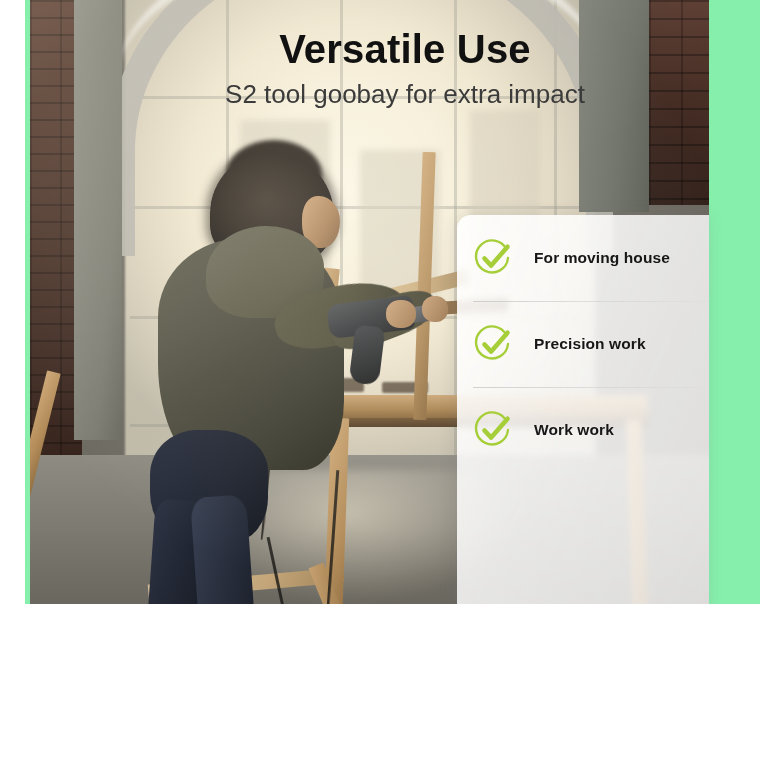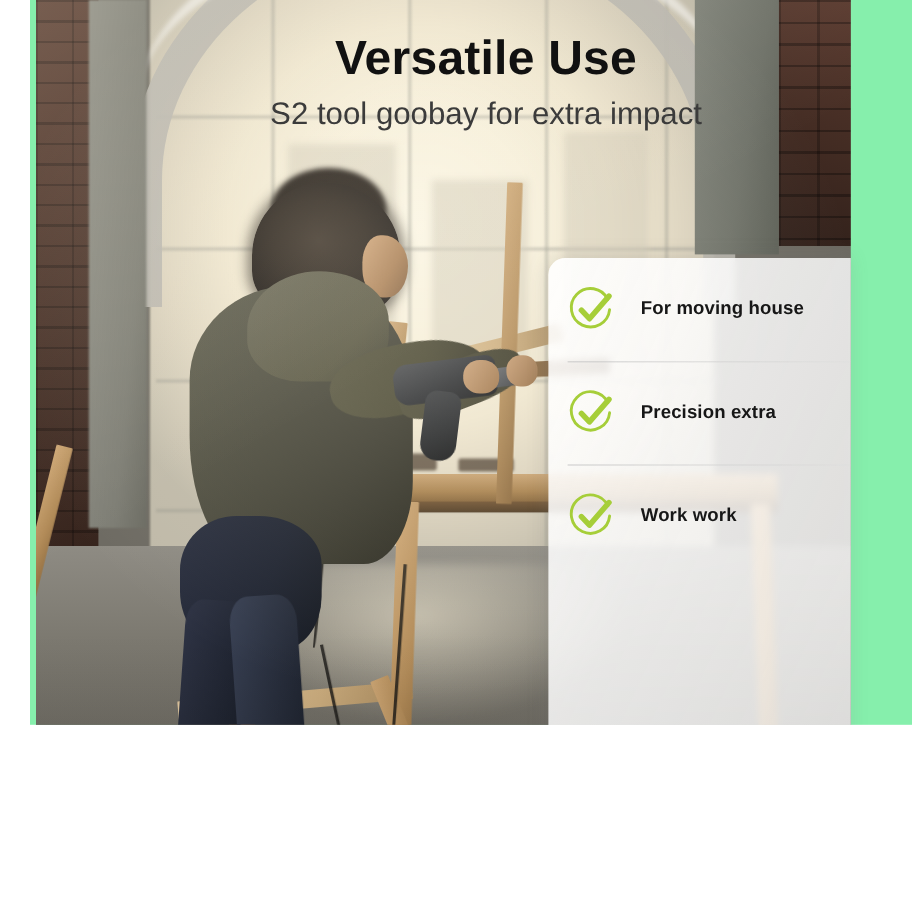--- a/index.html
+++ b/index.html
@@ -274,21 +274,21 @@
 
 
 
       <div class="prow">
         <span class="chk">
           <svg viewBox="0 0 40 40" width="40" height="40" aria-hidden="true">
             <path d="M33.5 11.5 A16 16 0 1 0 35 20" fill="none" stroke="#A6CE39" stroke-width="2.4" stroke-linecap="round"></path>
             <path d="M11.5 20.5 L18.2 27.6 L34.5 8.8" fill="none" stroke="#A6CE39" stroke-width="4.6" stroke-linecap="round" stroke-linejoin="round"></path>
           </svg>
         </span>
-        <span class="plabel">Precision extra</span>
+        <span class="plabel">Precision work</span>
       </div>
 
       <div class="prow">
         <span class="chk">
           <svg viewBox="0 0 40 40" width="40" height="40" aria-hidden="true">
             <path d="M33.5 11.5 A16 16 0 1 0 35 20" fill="none" stroke="#A6CE39" stroke-width="2.4" stroke-linecap="round"></path>
             <path d="M11.5 20.5 L18.2 27.6 L34.5 8.8" fill="none" stroke="#A6CE39" stroke-width="4.6" stroke-linecap="round" stroke-linejoin="round"></path>
           </svg>
         </span>
         <span class="plabel">Work work</span>

